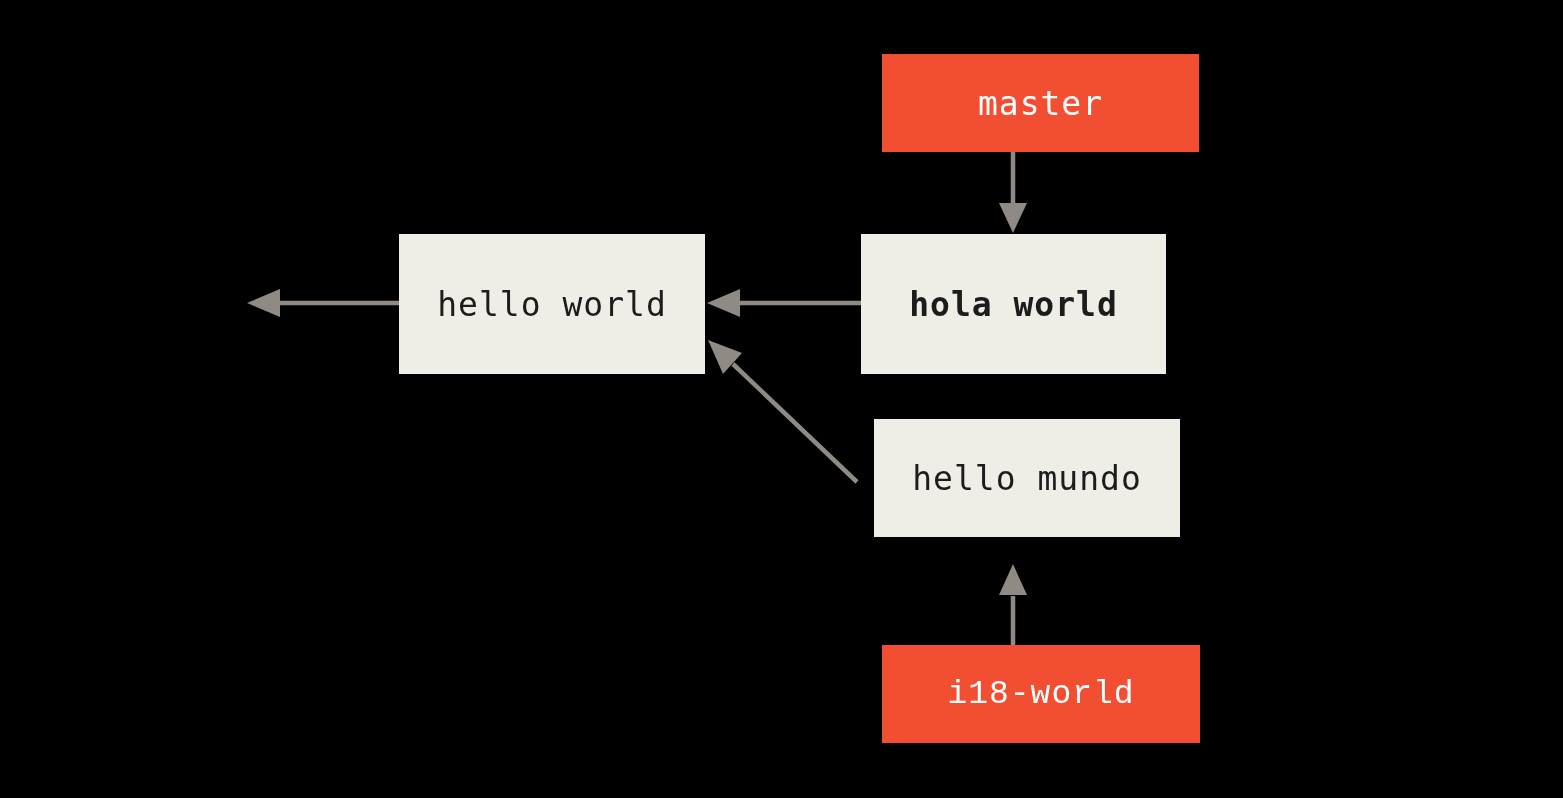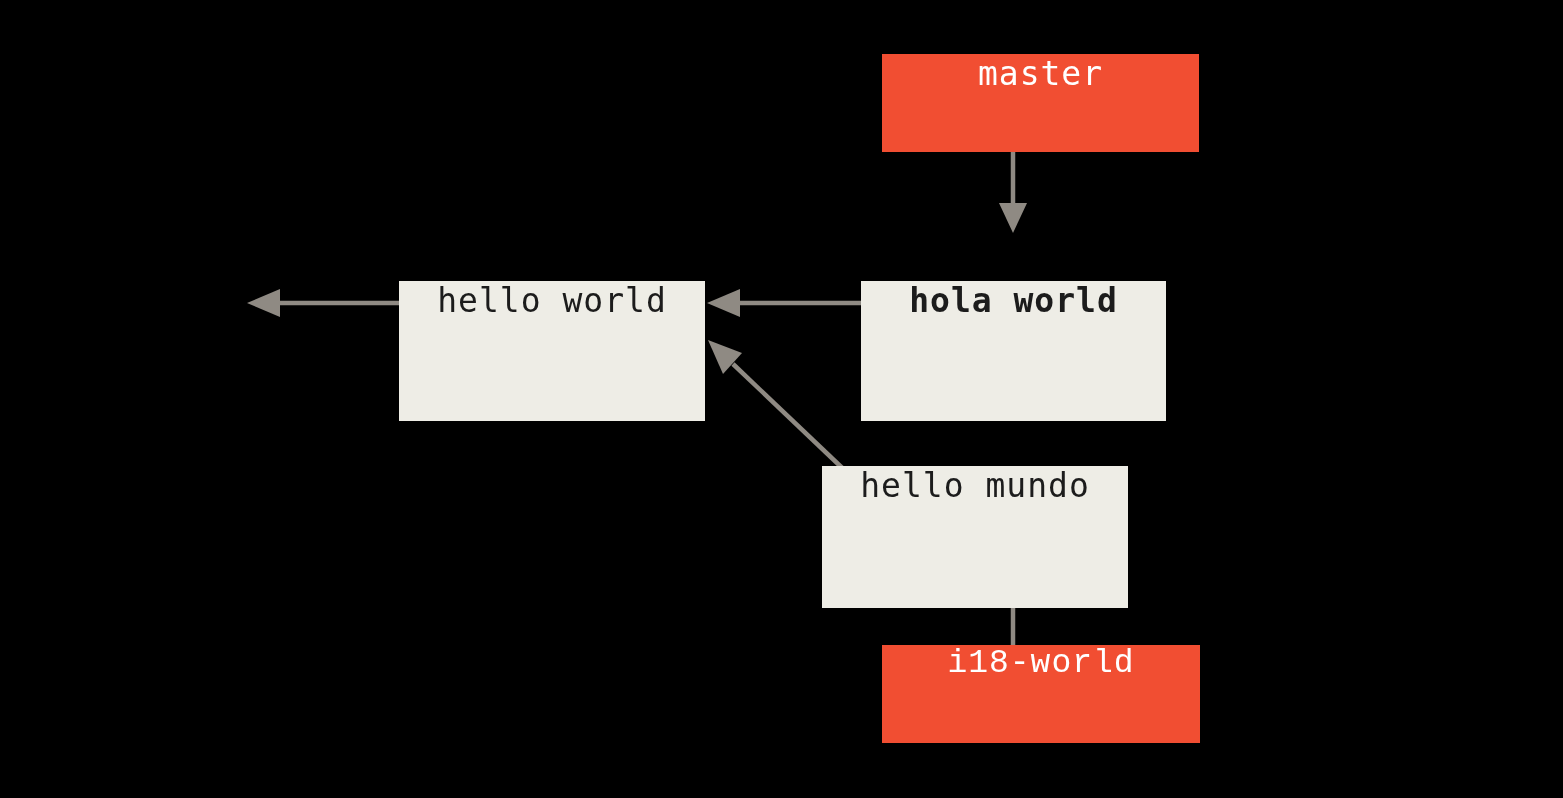--- a/index.html
+++ b/index.html
@@ -16,40 +16,39 @@
     position: relative;
     width: 1563px;
     height: 798px;
     background: var(--bg);
     overflow: hidden;
     font-family: "DejaVu Sans Mono", "Liberation Mono", monospace;
   }
   .node {
     position: absolute;
     display: flex;
-    align-items: flex-start;
+    align-items: center;
     justify-content: center;
     font-size: 33px;
     letter-spacing: 1px;
     white-space: nowrap;
   }
   .branch {
     background: var(--branch-fill);
     color: var(--branch-text);
   }
   .commit {
     background: var(--commit-fill);
     color: var(--commit-text);
-    margin-top: 47px;
   }
   
   #node-master      { left: 882px; top: 54px;  width: 317px; height: 98px; }
   #node-hola-world  { left: 861px; top: 234px; width: 305px; height: 140px; font-weight: bold; }
   #node-hello-world { left: 399px; top: 234px; width: 306px; height: 140px; }
-  #node-hello-mundo { left: 822px; top: 419px; width: 306px; height: 142px; }
+  #node-hello-mundo { left: 874px; top: 419px; width: 306px; height: 118px; }
   #node-i18-world   { left: 882px; top: 645px; width: 318px; height: 98px; font-family: Liberation Mono, monospace; }
   svg.arrows {
     position: absolute;
     left: 0; top: 0;
     width: 1563px;
     height: 798px;
     pointer-events: none;
   }
   svg.arrows line { stroke: var(--arrow); stroke-width: 4.5; }
   svg.arrows polygon { fill: var(--arrow); }

